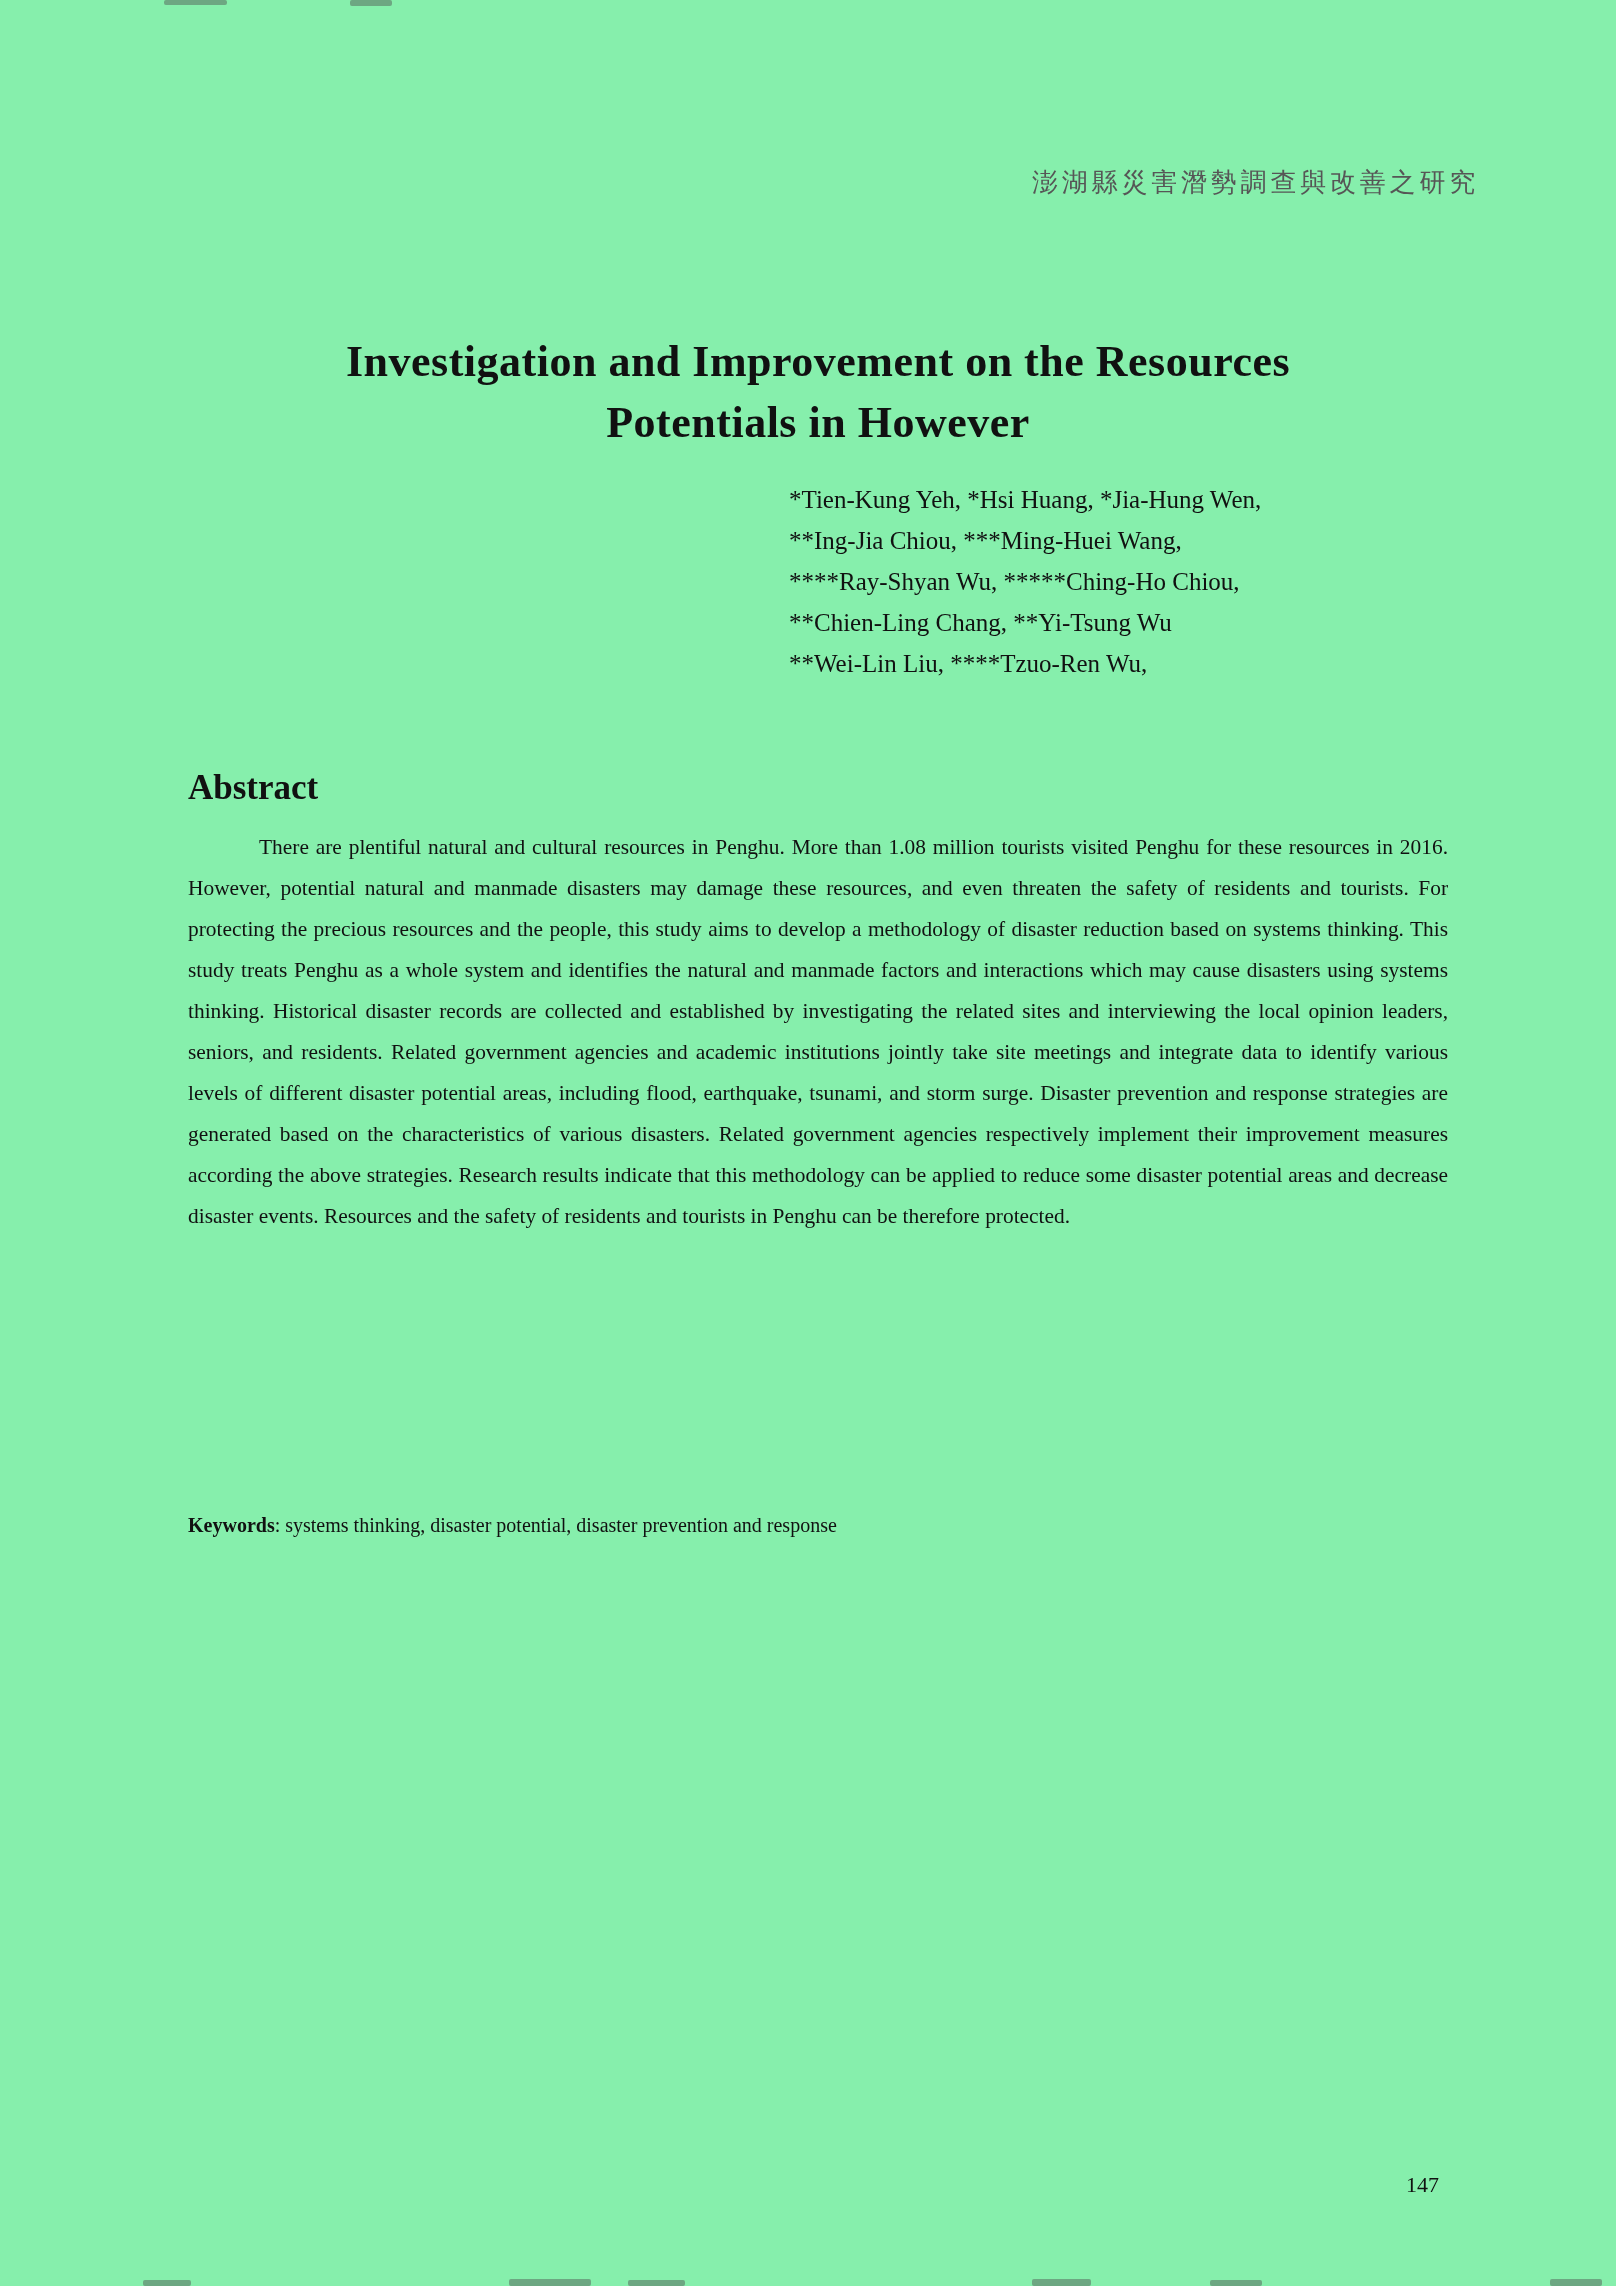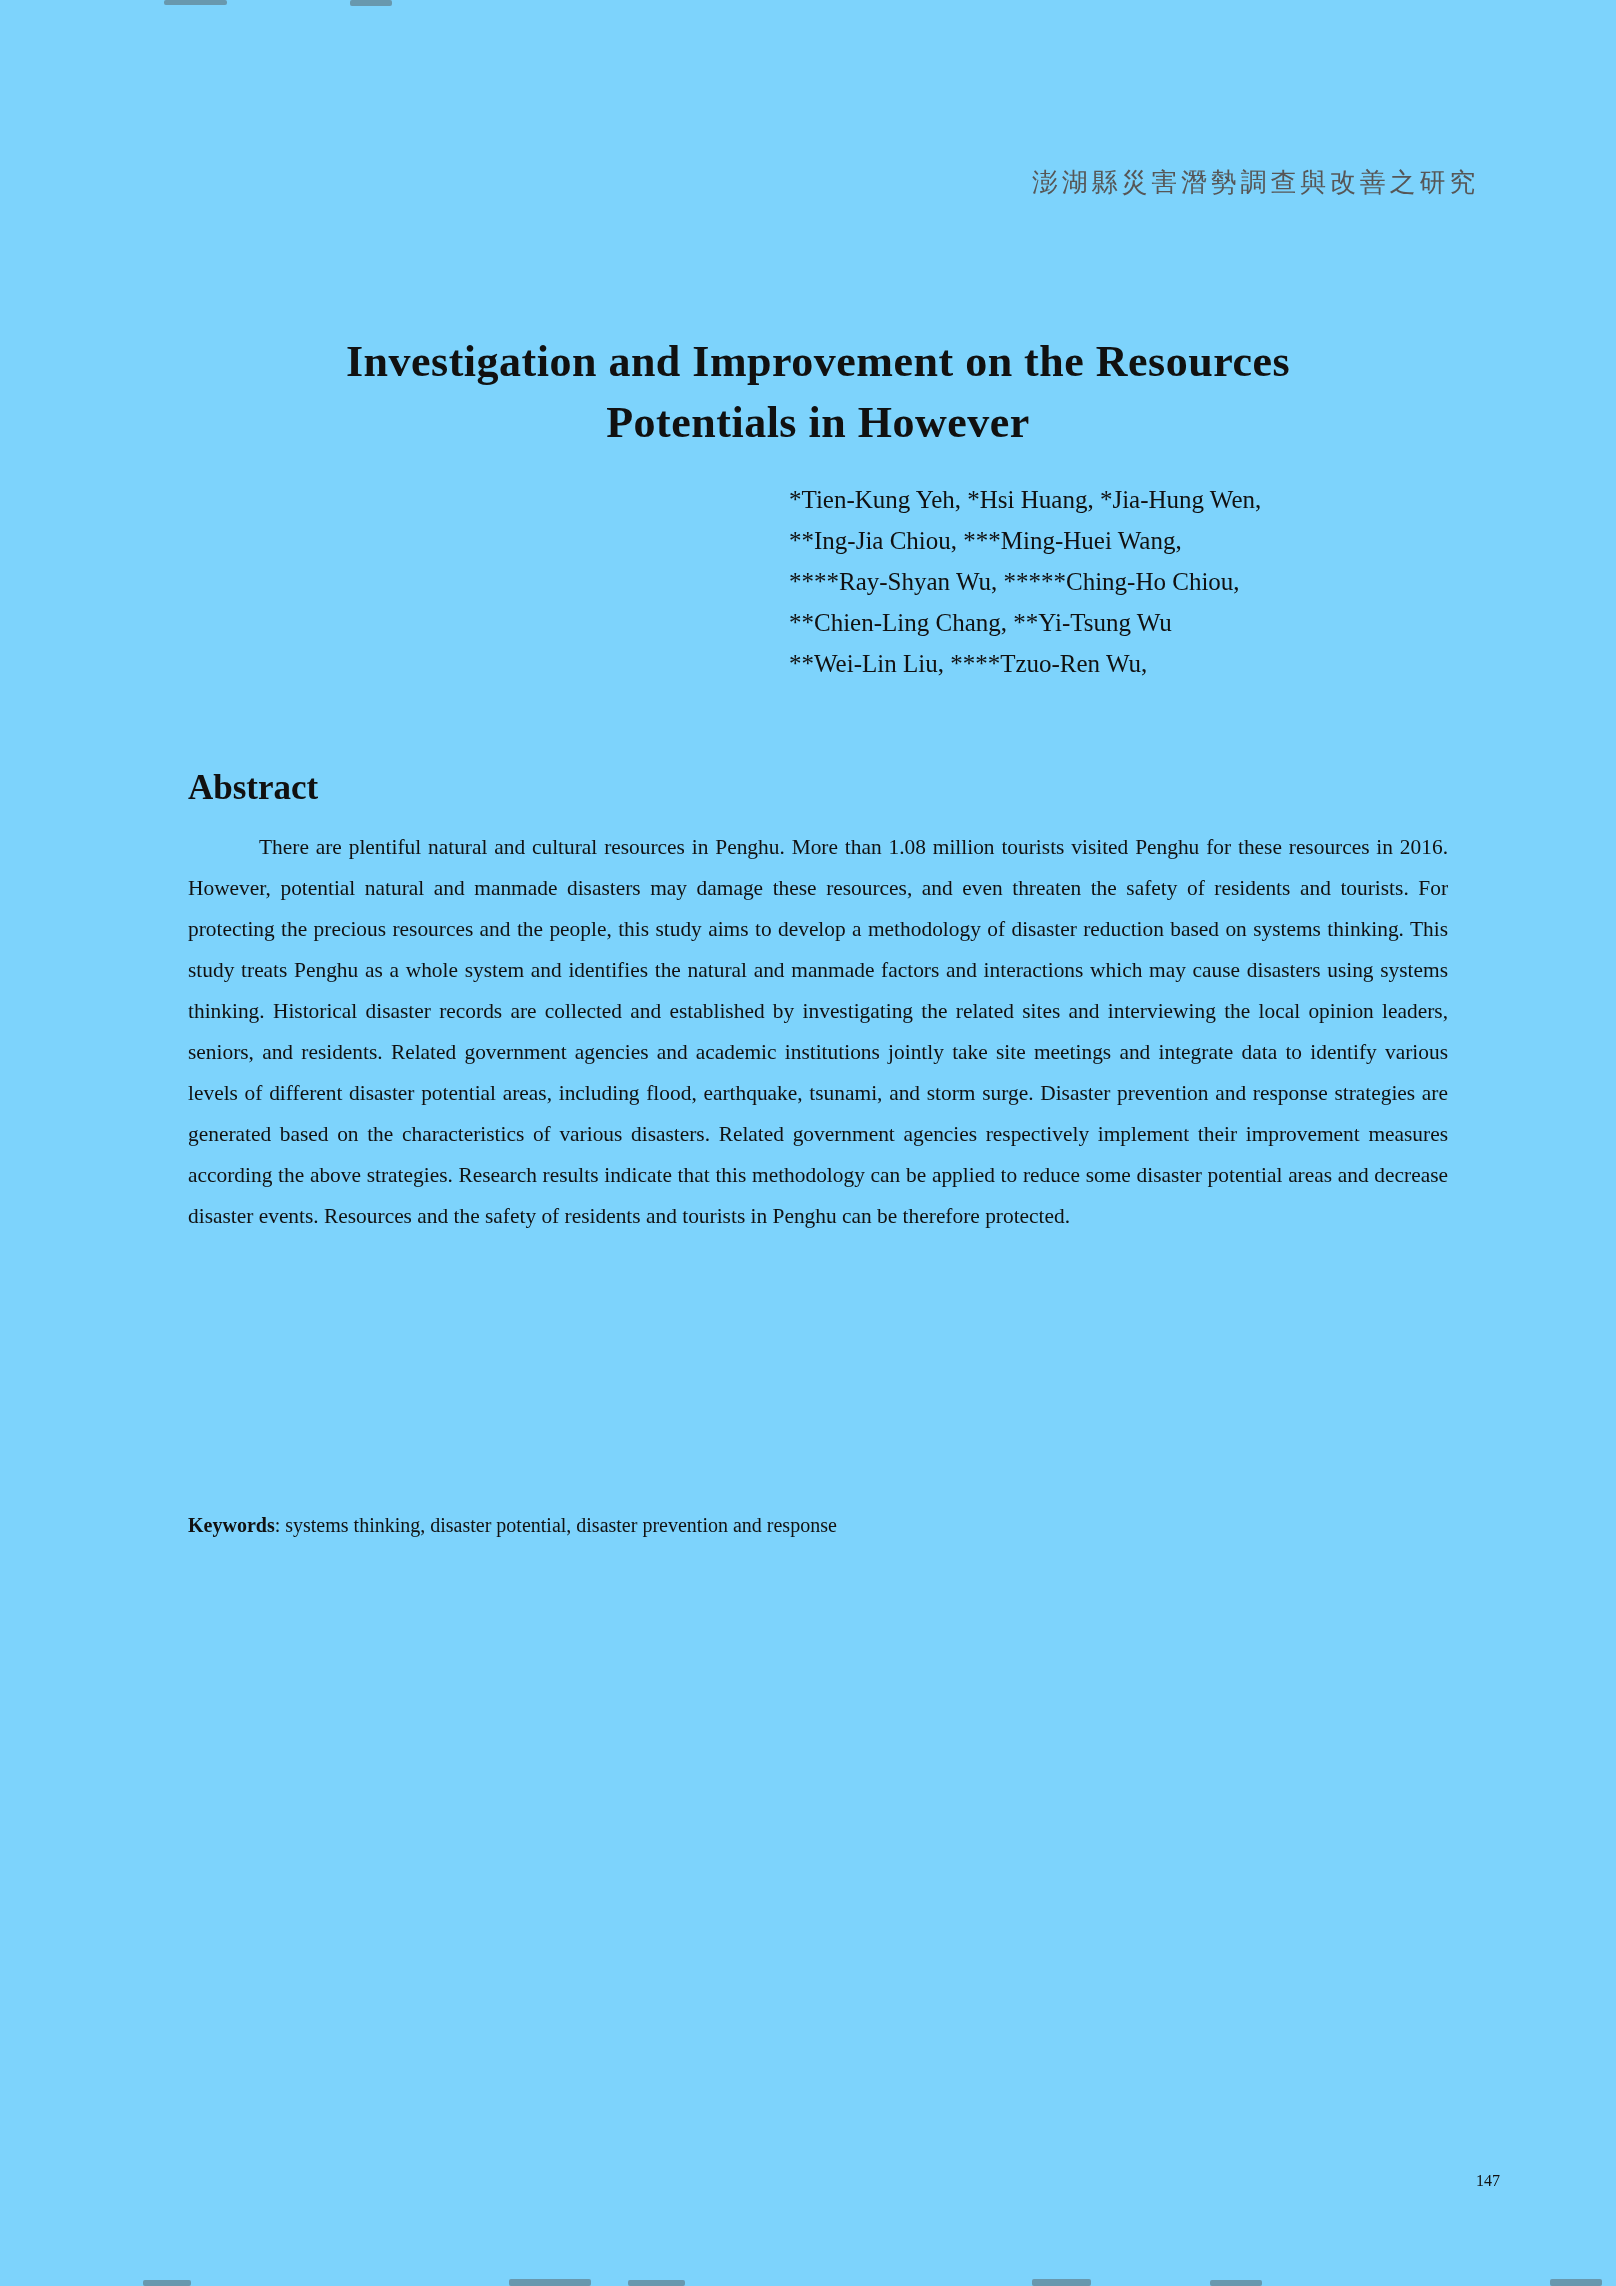--- a/index.html
+++ b/index.html
@@ -1,20 +1,20 @@
 <!DOCTYPE html>
 <html style="font-size:15px"><head>
 <meta charset="utf-8">
 <style>
   html, body { margin: 0; padding: 0; background: #e8e8e8; }
   .page {
     position: relative;
     width: 1617px;
     height: 2286px;
-    background: #7dd3fc;
+    background: #86efac;
     font-family: "Liberation Serif", "DejaVu Serif", serif;
     color: #111111;
     overflow: hidden;
   }
   .running-header {
     position: absolute;
     top: 165px;
     right: 138px;
     font-family: "DejaVu Sans", sans-serif;
     font-size: 26px;
@@ -63,23 +63,23 @@
   }
   .keywords-line {
     position: absolute;
     left: 188px;
     top: 1514px;
     font-size: 20px;
   }
   .keywords-line .kw-label { font-weight: 700; }
   .page-number {
     position: absolute;
-    left: 1476px;
+    left: 1406px;
     top: 2172px;
-    font-size: 16px;
+    font-size: 22px;
   }
   .artifact {
     position: absolute;
     background: #4f4f4f;
     opacity: 0.45;
     border-radius: 1.9px;
   }
   .a-t1 { left: 164px;  top: 0;       width: 63px; height: 4.8px; }
   .a-t2 { left: 350px;  top: 0;       width: 42px; height: 5.7px; }
   .a-b1 { left: 143px;  top: 2280px;  width: 48px; height: 5.7px; }

